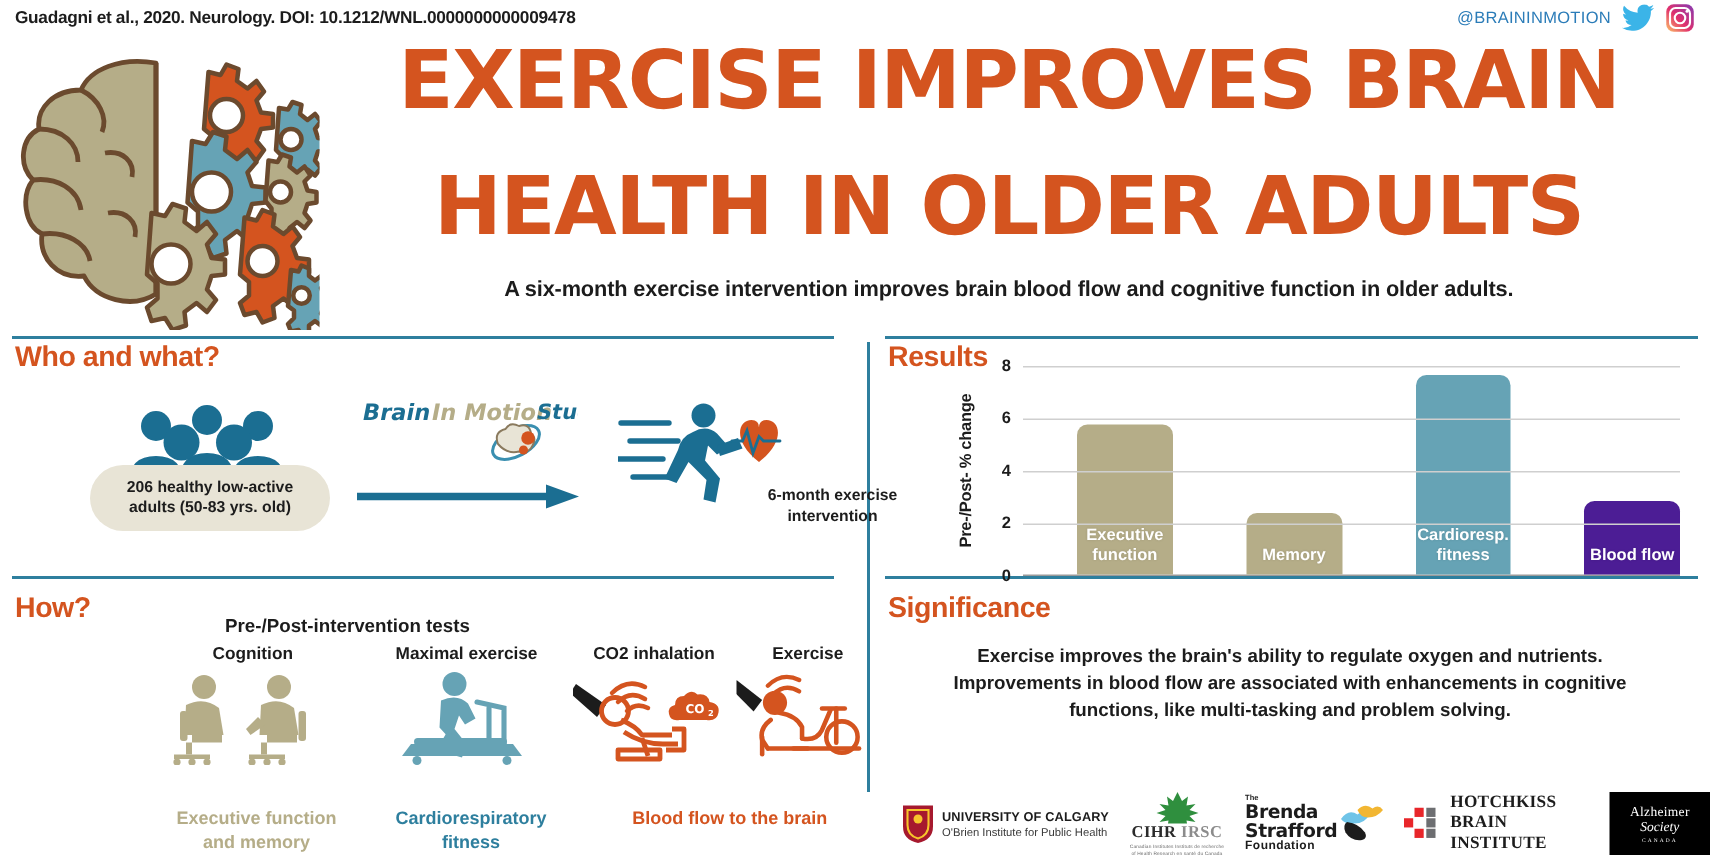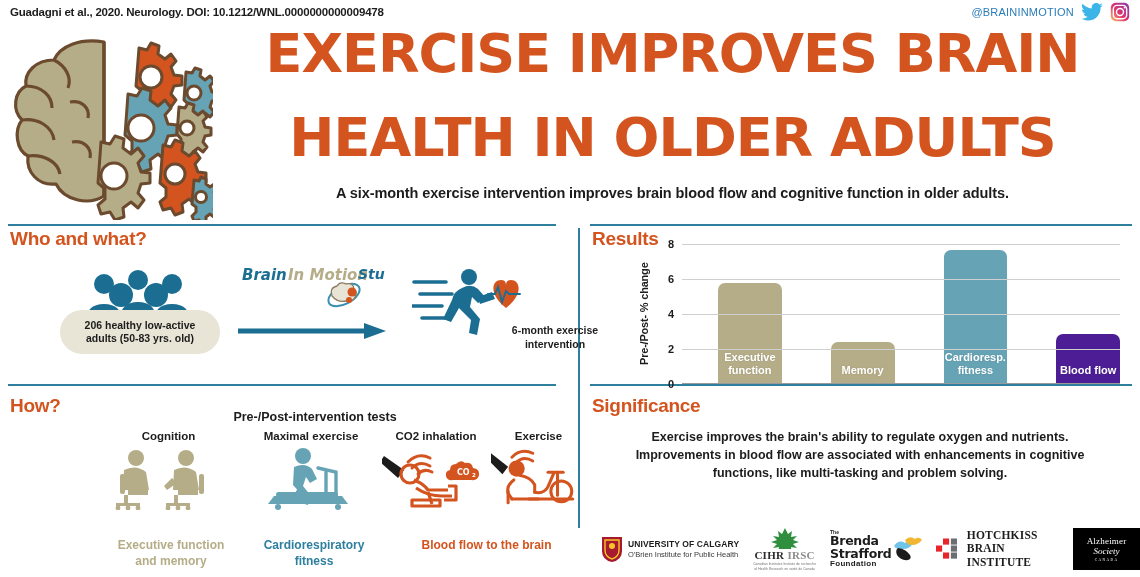--- a/index.html
+++ b/index.html
@@ -62,21 +62,21 @@
   .bim-logo{position:absolute;left:180px;top:0px;width:145px;height:52px;}
   .arrow-wrap{position:absolute;left:178px;top:60px;width:150px;height:18px;}
   .runner-wrap{position:absolute;left:352px;top:4px;width:120px;height:74px;}
   .interv-label{
     position:absolute;left:440px;top:62px;width:110px;text-align:center;
     font-size:10.5px;font-weight:600;line-height:1.3;color:#1c1c1c;
   }
 
   
   .how-sub{
-    position:absolute;left:150px;top:410px;width:330px;text-align:center;
+    position:absolute;left:150px;top:410px;width:330px;
     font-size:12.5px;font-weight:700;color:#1c1c1c;
   }
   .tests{position:absolute;left:96px;top:430px;width:470px;height:140px;}
   .test{position:absolute;top:0;text-align:center;}
   .test-label{font-size:11.5px;font-weight:600;color:#1c1c1c;white-space:nowrap;}
   .test-art{height:62px;display:flex;align-items:flex-end;justify-content:center;margin-top:6px;}
   .grp-cap{
     position:absolute;text-align:center;font-size:12px;font-weight:600;line-height:1.3;
   }
 

